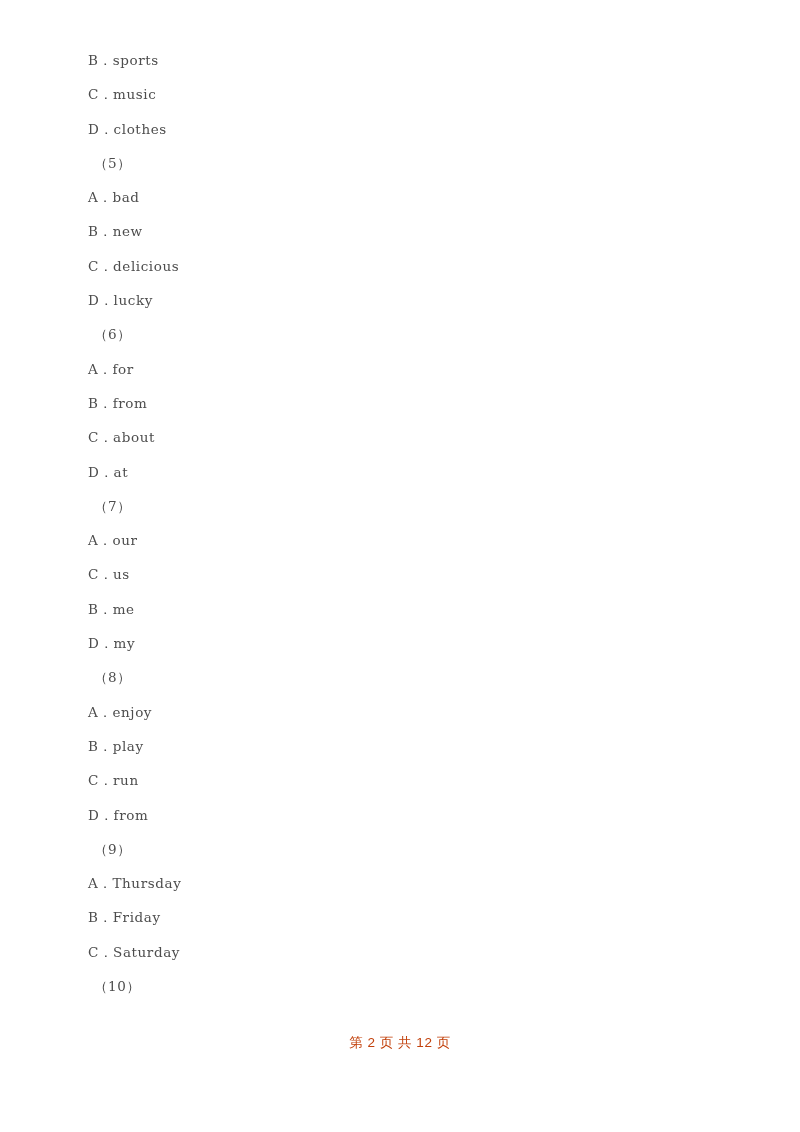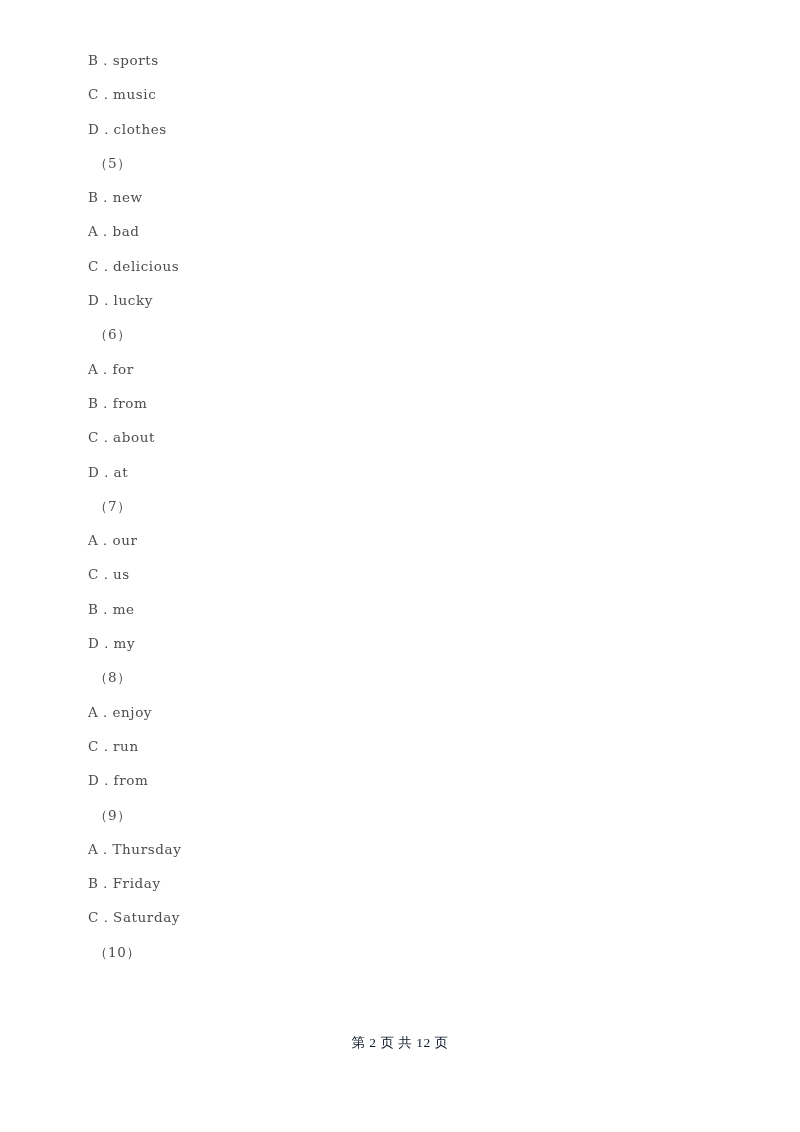--- a/index.html
+++ b/index.html
@@ -64,52 +64,53 @@
   }
 
   #footer {
     position: absolute;
     left: 0;
     top: 1032px;
     width: 800px;
     text-align: center;
     font-size: 13.5px;
     line-height: 22px;
-    color: #0f172a;
+    color: #c2410c;
     white-space: pre;
-    font-family: Liberation Serif, serif;
+    font-family: Liberation Sans, sans-serif;
     letter-spacing: 0.5px;
   }
 </style>
 </head>
 <body>
 
 <div id="page">
 
   <div id="content">
       <div class="line option"><span class="opt-letter">B</span><span class="opt-sep">．</span><span class="opt-text">sports</span></div>
       <div class="line option"><span class="opt-letter">C</span><span class="opt-sep">．</span><span class="opt-text">music</span></div>
       <div class="line option"><span class="opt-letter">D</span><span class="opt-sep">．</span><span class="opt-text">clothes</span></div>
       <div class="line qnum">（5）</div>
+      <div class="line option"><span class="opt-letter">A</span><span class="opt-sep">．</span><span class="opt-text">bad</span></div>
       <div class="line option"><span class="opt-letter">B</span><span class="opt-sep">．</span><span class="opt-text">new</span></div>
-      <div class="line option"><span class="opt-letter">A</span><span class="opt-sep">．</span><span class="opt-text">bad</span></div>
       <div class="line option"><span class="opt-letter">C</span><span class="opt-sep">．</span><span class="opt-text">delicious</span></div>
       <div class="line option"><span class="opt-letter">D</span><span class="opt-sep">．</span><span class="opt-text">lucky</span></div>
       <div class="line qnum">（6）</div>
       <div class="line option"><span class="opt-letter">A</span><span class="opt-sep">．</span><span class="opt-text">for</span></div>
       <div class="line option"><span class="opt-letter">B</span><span class="opt-sep">．</span><span class="opt-text">from</span></div>
       <div class="line option"><span class="opt-letter">C</span><span class="opt-sep">．</span><span class="opt-text">about</span></div>
       <div class="line option"><span class="opt-letter">D</span><span class="opt-sep">．</span><span class="opt-text">at</span></div>
       <div class="line qnum">（7）</div>
       <div class="line option"><span class="opt-letter">A</span><span class="opt-sep">．</span><span class="opt-text">our</span></div>
       <div class="line option"><span class="opt-letter">C</span><span class="opt-sep">．</span><span class="opt-text">us</span></div>
       <div class="line option"><span class="opt-letter">B</span><span class="opt-sep">．</span><span class="opt-text">me</span></div>
       <div class="line option"><span class="opt-letter">D</span><span class="opt-sep">．</span><span class="opt-text">my</span></div>
       <div class="line qnum">（8）</div>
       <div class="line option"><span class="opt-letter">A</span><span class="opt-sep">．</span><span class="opt-text">enjoy</span></div>
+      <div class="line option"><span class="opt-letter">B</span><span class="opt-sep">．</span><span class="opt-text">play</span></div>
       <div class="line option"><span class="opt-letter">C</span><span class="opt-sep">．</span><span class="opt-text">run</span></div>
       <div class="line option"><span class="opt-letter">D</span><span class="opt-sep">．</span><span class="opt-text">from</span></div>
       <div class="line qnum">（9）</div>
       <div class="line option"><span class="opt-letter">A</span><span class="opt-sep">．</span><span class="opt-text">Thursday</span></div>
       <div class="line option"><span class="opt-letter">B</span><span class="opt-sep">．</span><span class="opt-text">Friday</span></div>
       <div class="line option"><span class="opt-letter">C</span><span class="opt-sep">．</span><span class="opt-text">Saturday</span></div>
       <div class="line qnum">（10）</div>
     </div>
 
   <div id="footer">第 2 页 共 12 页</div>

